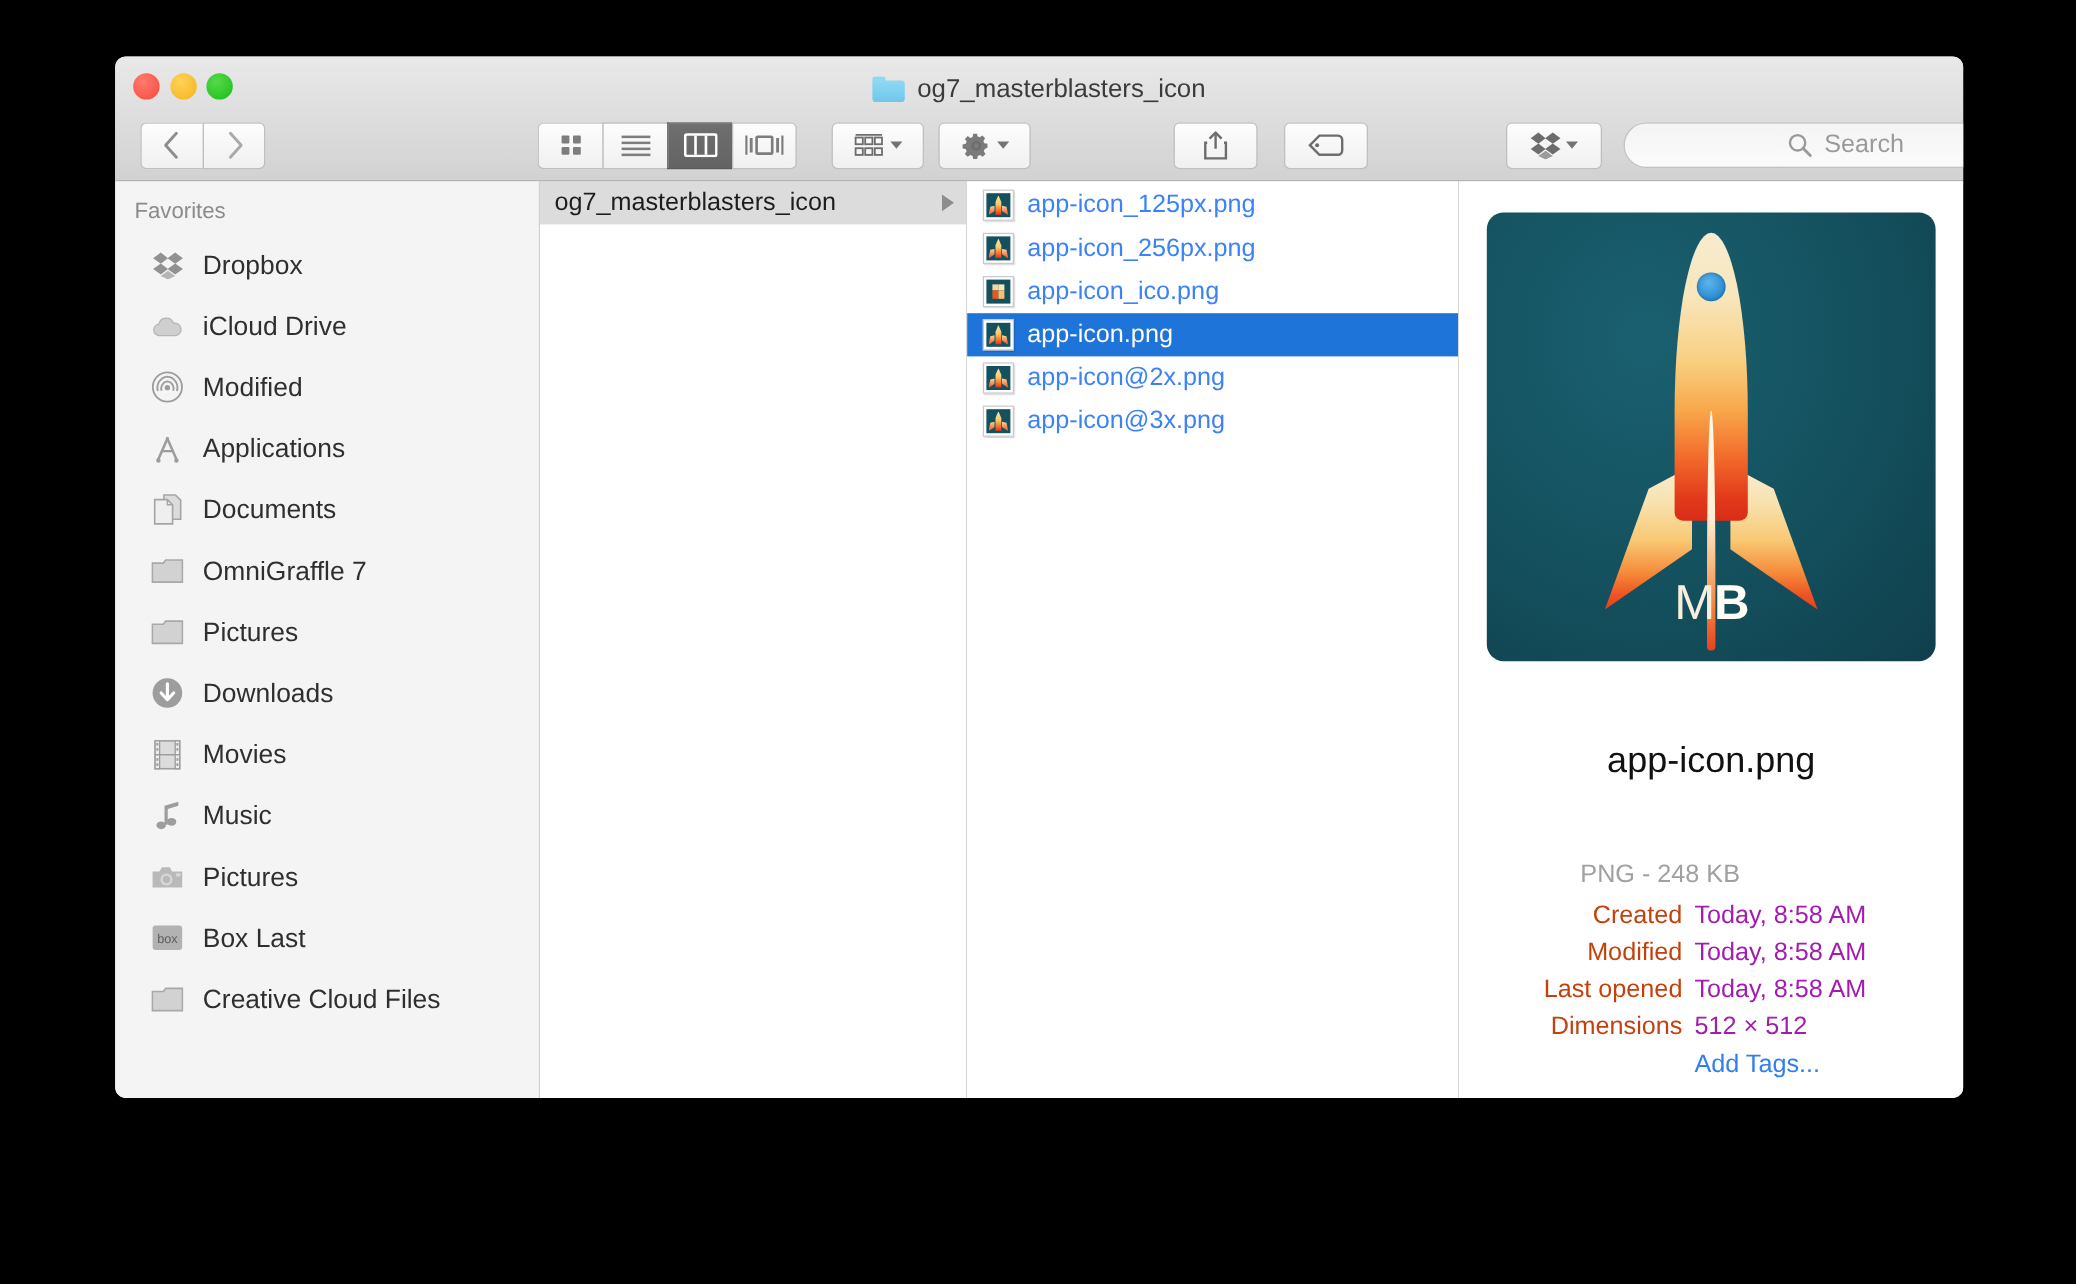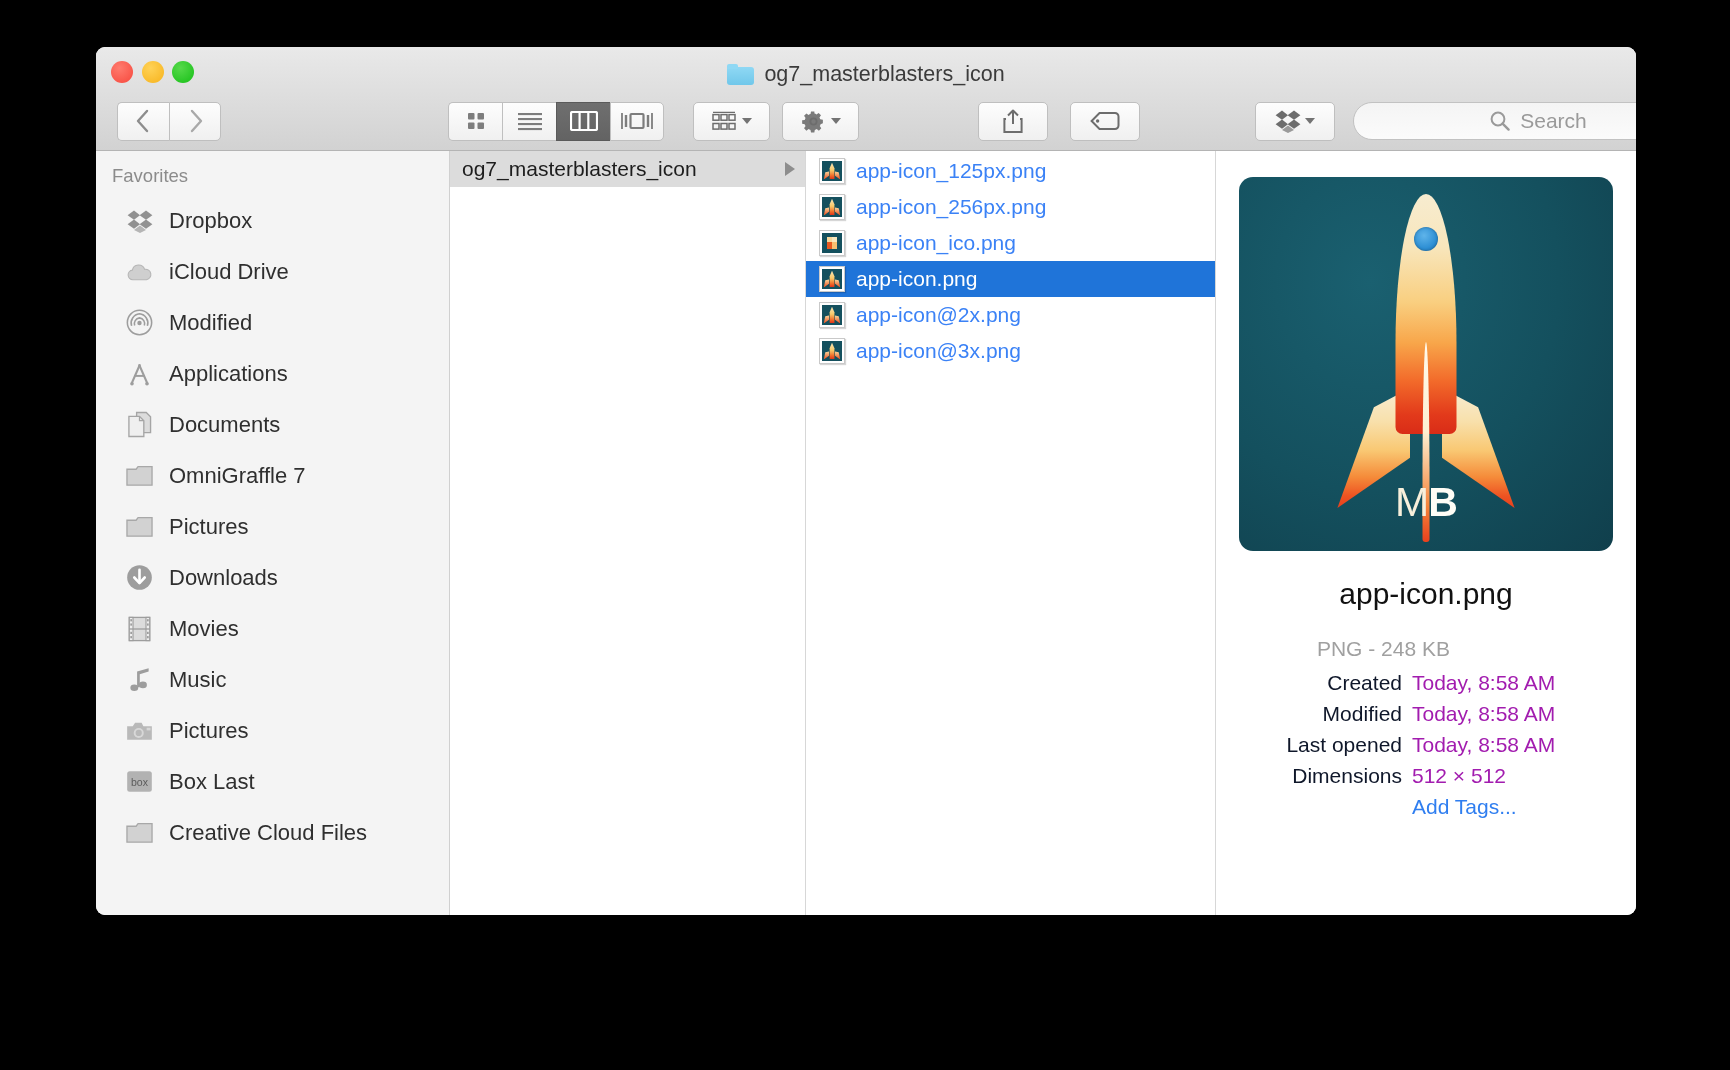--- a/index.html
+++ b/index.html
@@ -232,20 +232,21 @@
   .ico-blocks i:nth-child(2){ right:0; top:0; width:50%; height:45%; background:#f8e7bd; }
   .ico-blocks i:nth-child(3){ left:0; bottom:0; width:50%; height:55%; background:#e8581f; }
   .ico-blocks i:nth-child(4){ right:0; bottom:0; width:50%; height:55%; background:#f7c071; }
 
   
   .col-3 {
     flex: 1 1 auto; background: #fff;
     display: flex; flex-direction: column;
     align-items: center;
     padding-top: 26px;
+    gap: 40px;
   }
   .preview-tile {
     width: 374px; height: 374px;
     border-radius: 14px;
     background: radial-gradient(ellipse at 35% 28%, #1a6070 0%, #14505e 55%, #103f4c 100%);
     position: relative; overflow: hidden;
     flex: 0 0 auto;
   }
   .rk-body {
     position: absolute;
@@ -299,21 +300,21 @@
   .meta {
     margin-top: 26px;
     width: 100%;
     padding: 0 44px 0 0;
   }
   .meta-kind {
     text-align: right; padding-right: 142px;
     font-size: 21px; color: #a0a0a0; margin-bottom: 6px;
   }
   .meta-row { display: flex; font-size: 21px; line-height: 31px; }
-  .meta-k { width: 196px; text-align: right; color: #0f172a; padding-right: 10px; }
+  .meta-k { width: 196px; text-align: right; color: #c2410c; padding-right: 10px; }
   .meta-v { color: #a21caf; }
   .meta-v.link { color: #2f7ef0; cursor: default; }
 
   svg { display: block; }
 </style>
 </head>
 <body>
 
 <div id="finder-window">
 

